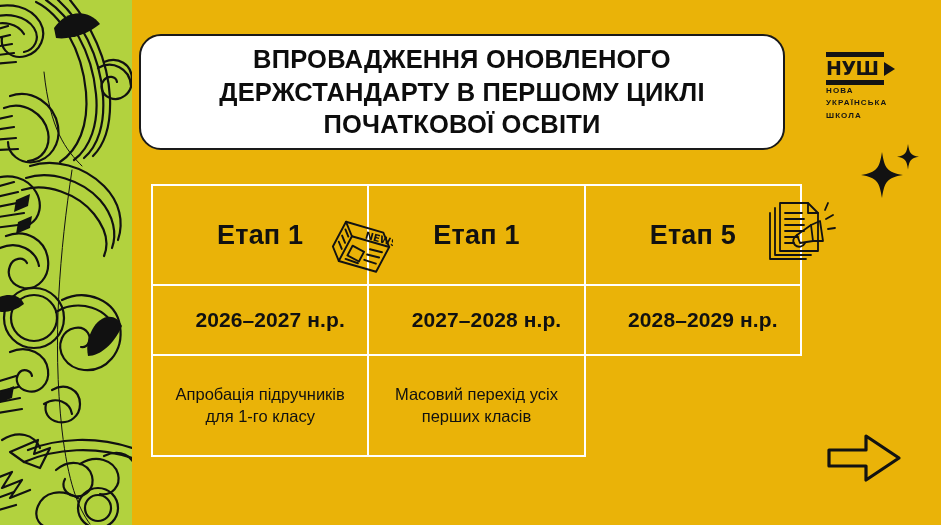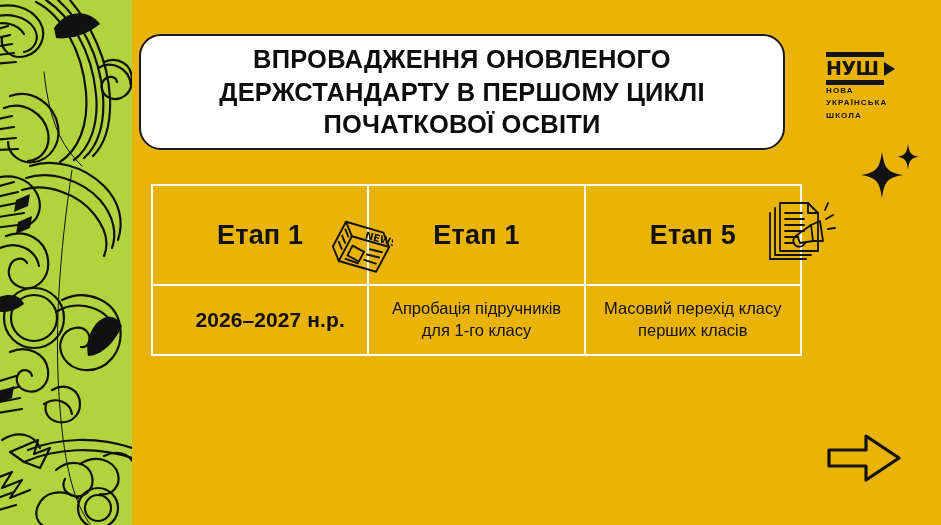--- a/index.html
+++ b/index.html
@@ -284,23 +284,25 @@
       <path d="M3,18 L40,18 L40,4 L73,26 L40,48 L40,34 L3,34 Z" fill="none" stroke="#121212" stroke-width="3.2" stroke-linejoin="round"></path>
     </svg>
   </div>
 
   <div id="stages-table">
     <div class="cell stage-head">Етап 1</div>
     <div class="cell stage-head">Етап 1</div>
     <div class="cell stage-head">Етап 5</div>
 
     <div class="cell stage-year">2026–2027 н.р.</div>
+    <div class="cell stage-year">2027–2028 н.р.</div>
+    <div class="cell stage-year">2028–2029 н.р.</div>
 
     <div class="cell stage-desc">Апробація підручників для 1-го класу</div>
-    <div class="cell stage-desc">Масовий перехід класу перших класів</div>
+    <div class="cell stage-desc">Масовий перехід усіх перших класів</div>
   </div>
 
   <div id="newspaper-icon">
     <svg width="64" height="62" viewBox="0 0 64 62" xmlns="http://www.w3.org/2000/svg">
       <g transform="rotate(28 32 31)" fill="none" stroke="#121212" stroke-width="1.9" stroke-linejoin="round" stroke-linecap="round">
         <path d="M6,14 L44,6 L56,16 L56,44 L18,52 L6,42 Z"></path>
         <path d="M6,14 L18,24 L18,52"></path>
         <path d="M18,24 L56,16"></path>
         <rect x="23" y="32" width="13" height="11"></rect>
         <path d="M40,27 L52,24 M40,33 L52,30 M40,39 L52,37 M23,47 L36,45"></path>

